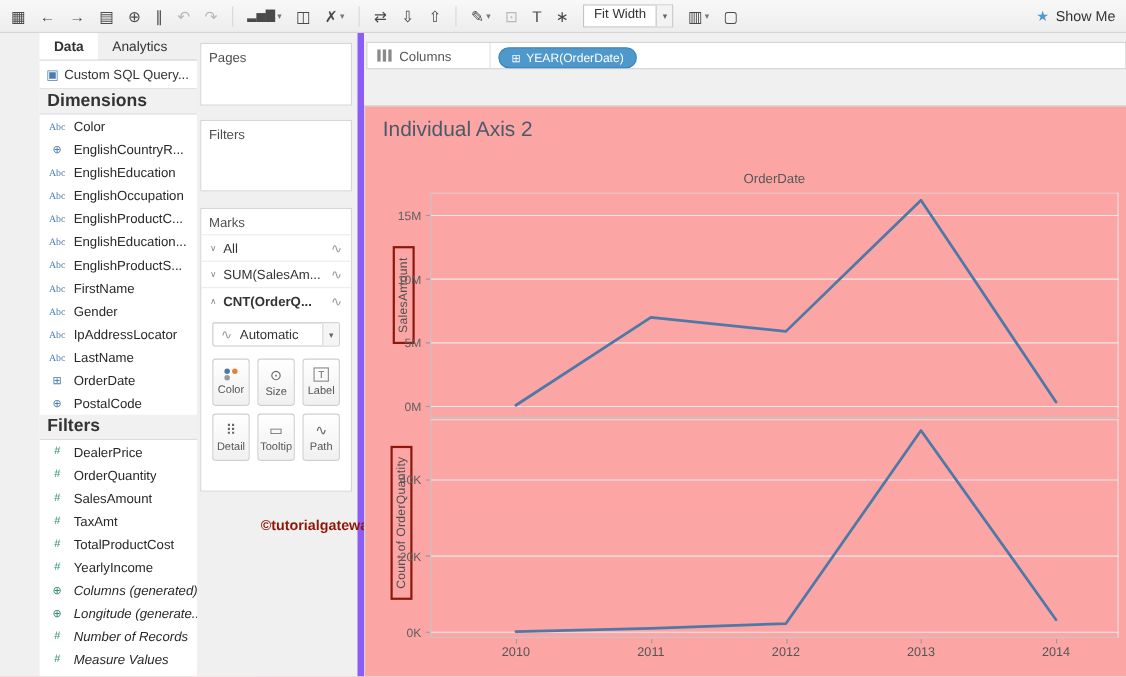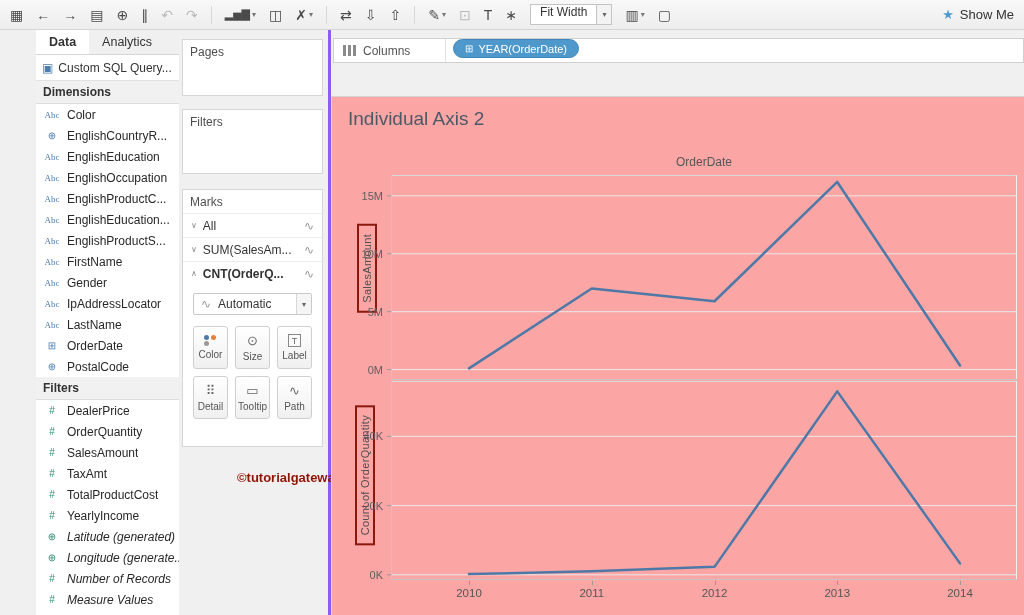--- a/index.html
+++ b/index.html
@@ -25,42 +25,42 @@
   
   .data-pane { position:absolute; left:0; top:30px; width:198px; height:585px; background:#fff; border-right:1px solid #c9c9c9;margin-left:36px; }
   .pane-tabs { height:25px; display:flex; align-items:stretch; background:#f0f0f0; border-bottom:1px solid #d5d5d5; }
   .tab { display:flex; align-items:center; padding:0 13px; font-size:12.5px; color:#333; }
   .tab.active { background:#fff; font-weight:bold; }
   .tab-opt { margin-left:auto; display:flex; align-items:center; padding:0 8px; color:#888; font-size:11px; }
   .ds-row { height:26px; display:flex; align-items:center; gap:5px; padding-left:6px; border-bottom:1px solid #e2e2e2; }
   .ds-icon { color:#4c7db1; font-size:12px; }
   .ds-label { font-size:12px; color:#333; white-space:nowrap; }
   .sec-header { height:23px; background:#f1f1f1; border-bottom:1px solid #ddd; display:flex; align-items:center; padding:0 7px; }
-  .sec-title { font-weight:bold; font-size:12px; color:#333; }
+  .sec-title { font-weight:bold; font-size:16px; color:#333; }
   .hdr-icons { margin-left:auto; display:flex; align-items:center; gap:7px; color:#777; }
   .hicon { font-size:10px; }
   .search-icon { width:8px; height:8px; border:1.5px solid #777; border-radius:50%; position:relative; display:inline-block; }
   .search-icon::after { content:''; position:absolute; width:5px; height:1.5px; background:#777; transform:rotate(45deg); right:-4px; bottom:-2px; }
   .field-list { list-style:none; margin:0; padding:0; }
   .field-list.dims { height:273px; overflow:hidden; }
   .field-row { display:flex; align-items:center; height:21px; padding-left:4px; gap:3px; }
   .field-row .f-icon { width:24px; text-align:center; font-size:10px; flex:0 0 24px; }
   .field-row .f-icon.abc { font-size:9px; }
   .dims .f-icon { color:#4c7db1;font-family:Liberation Serif, serif; }
   .meas .f-icon { color:#2e8b72; }
   .f-label { font-size:12px; color:#282828; white-space:nowrap; overflow:hidden; text-overflow:ellipsis; }
   .field-row.italic .f-label { font-style:italic; }
   .dims .field-row { padding-right:16px; }
   .list-scrollbar { position:absolute; right:0; top:74px; width:15px; height:273px; background:#f2f2f2; border-left:1px solid #e3e3e3; }
   .sb-arrow { position:absolute; left:0; width:100%; text-align:center; font-size:7px; color:#888; }
   .sb-arrow.up { top:3px; } .sb-arrow.down { bottom:3px; }
   .sb-thumb { position:absolute; left:2px; right:2px; top:15px; height:228px; background:#cdcdcd; border-radius:2px; }
 
   
-  .cards-pane { position:absolute; left:179px; top:30px; width:152px; height:585px; background:#f0f0f0; border-right:3px solid #8b5cf6; }
+  .cards-pane { position:absolute; left:179px; top:30px; width:152px; height:585px; background:#f0f0f0; border-right:6px solid #8b5cf6; }
   .card { position:absolute; left:3px; right:5px; background:#fff; border:1px solid #d6d6d6; }
   .card.pages { top:9px; height:57px; }
   .card.filters { top:79px; height:65px; }
   .card.marks { top:159px; height:258px; }
   .card-title { display:block; padding:5px 7px 4px; font-size:12px; color:#4e4e4e; }
   .layer-row { height:24px; display:flex; align-items:center; padding:0 8px; border-top:1px solid #ececec; font-size:12px; color:#333; gap:6px; }
   .layer-row.bold .layer-label { font-weight:bold; }
   .layer-caret { font-size:8px; color:#888; }
   .layer-squig { margin-left:auto; color:#9a9a9a; font-size:12px; }
   .mark-type { margin:8px 10px 4px; height:22px; border:1px solid #c9c9c9; border-radius:2px; display:flex; align-items:center; padding:0 0 0 7px; gap:7px; font-size:12px; color:#333; background:#fff; }
@@ -69,21 +69,21 @@
   .mark-buttons { display:grid; grid-template-columns:repeat(3,1fr); gap:7px; padding:7px 10px; }
   .mbtn { height:43px; border:1px solid #cfcfcf; border-radius:3px; background:linear-gradient(#ffffff,#f0f0f0); display:flex; flex-direction:column; align-items:center; justify-content:center; gap:3px; font-size:10px; color:#555; }
   .mbtn .micon { font-size:13px; color:#666; height:15px; display:flex; align-items:center; gap:2px; }
   .mbtn .micon.boxed { border:1px solid #888; font-size:9px; padding:0 3px; height:13px; }
   .dotgrid { display:grid; grid-template-columns:6px 6px; grid-gap:1px; }
   .dot { width:5px; height:5px; border-radius:50%; }
   .watermark { position:absolute; left:58px; top:440px; font-size:13px; font-weight:bold; color:#8e1505; white-space:nowrap; }
 
   
   .shelves { position:absolute; left:331px; top:30px; width:693px; height:66px; background:#f0f0f0; }
-  .shelf { margin:8px 0 0 2px; height:25px; background:#fff; border:1px solid #d0d0d0; display:flex; align-items:flex-start; }
+  .shelf { margin:8px 0 0 2px; height:25px; background:#fff; border:1px solid #d0d0d0; display:flex; align-items:flex-end; }
   .shelf + .shelf { margin-top:4px; }
   .shelf-label { width:112px; flex:0 0 112px; display:flex; align-items:center; gap:7px; padding-left:9px; border-right:1px solid #e2e2e2; color:#555; font-size:12px; height:100%; }
   .cols-icon { display:flex; gap:2px; } .cols-icon i { width:3px; height:11px; background:#8a8a8a; }
   .rows-icon { display:flex; flex-direction:column; gap:2px; } .rows-icon i { width:11px; height:3px; background:#8a8a8a; }
   .pill-area { display:flex; align-items:center; gap:5px; padding-left:7px; }
   .pill { height:19px; border-radius:10px; display:flex; align-items:center; padding:0 11px; font-size:11px; color:#fff; gap:5px; white-space:nowrap; }
   .pill.blue { background:#4e98cb; border:1px solid #3d87ba; }
   .pill.green { background:#2bb187; border:1px solid #1e9e76; }
   .pill-icon { font-size:10px; opacity:.95; }
 
@@ -241,21 +241,21 @@
         <li class="field-row">
           <span class="f-icon">#</span>
           <span class="f-label">TotalProductCost</span>
         </li>
         <li class="field-row">
           <span class="f-icon">#</span>
           <span class="f-label">YearlyIncome</span>
         </li>
         <li class="field-row italic">
           <span class="f-icon">⊕</span>
-          <span class="f-label">Latitude (generated)</span>
+          <span class="f-label">Columns (generated)</span>
         </li>
         <li class="field-row italic">
           <span class="f-icon">⊕</span>
           <span class="f-label">Longitude (generate...</span>
         </li>
         <li class="field-row italic">
           <span class="f-icon">#</span>
           <span class="f-label">Number of Records</span>
         </li>
         <li class="field-row italic">

